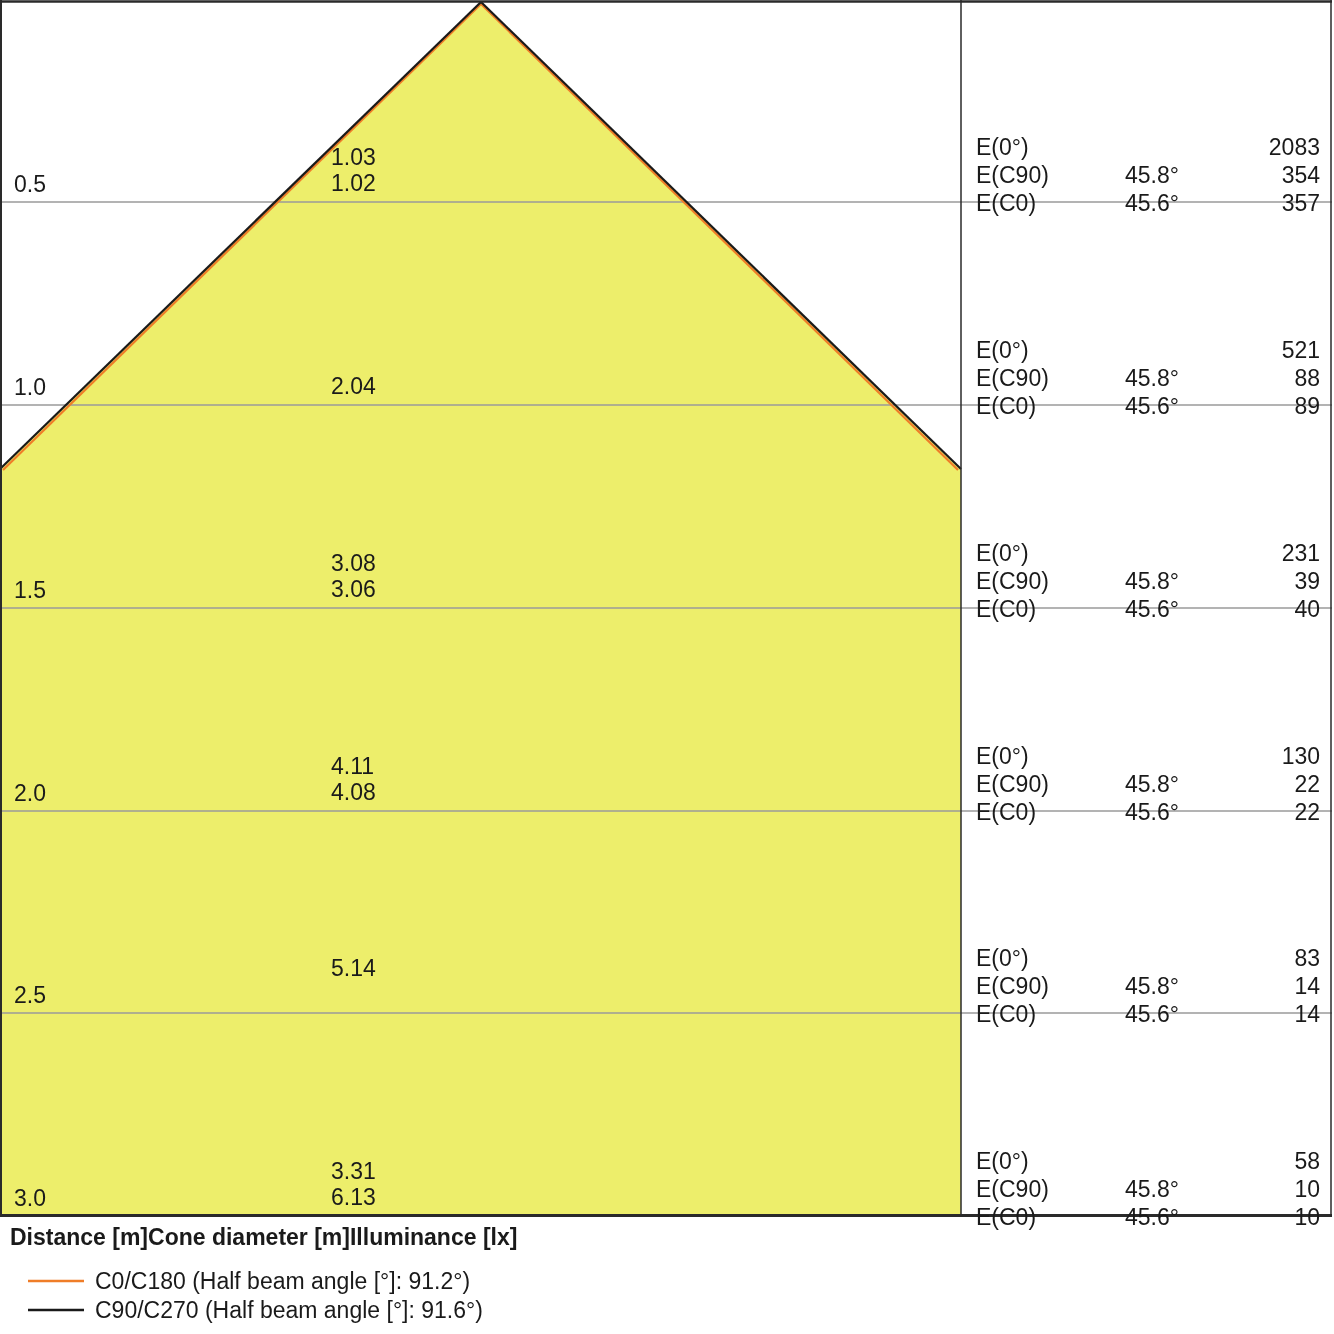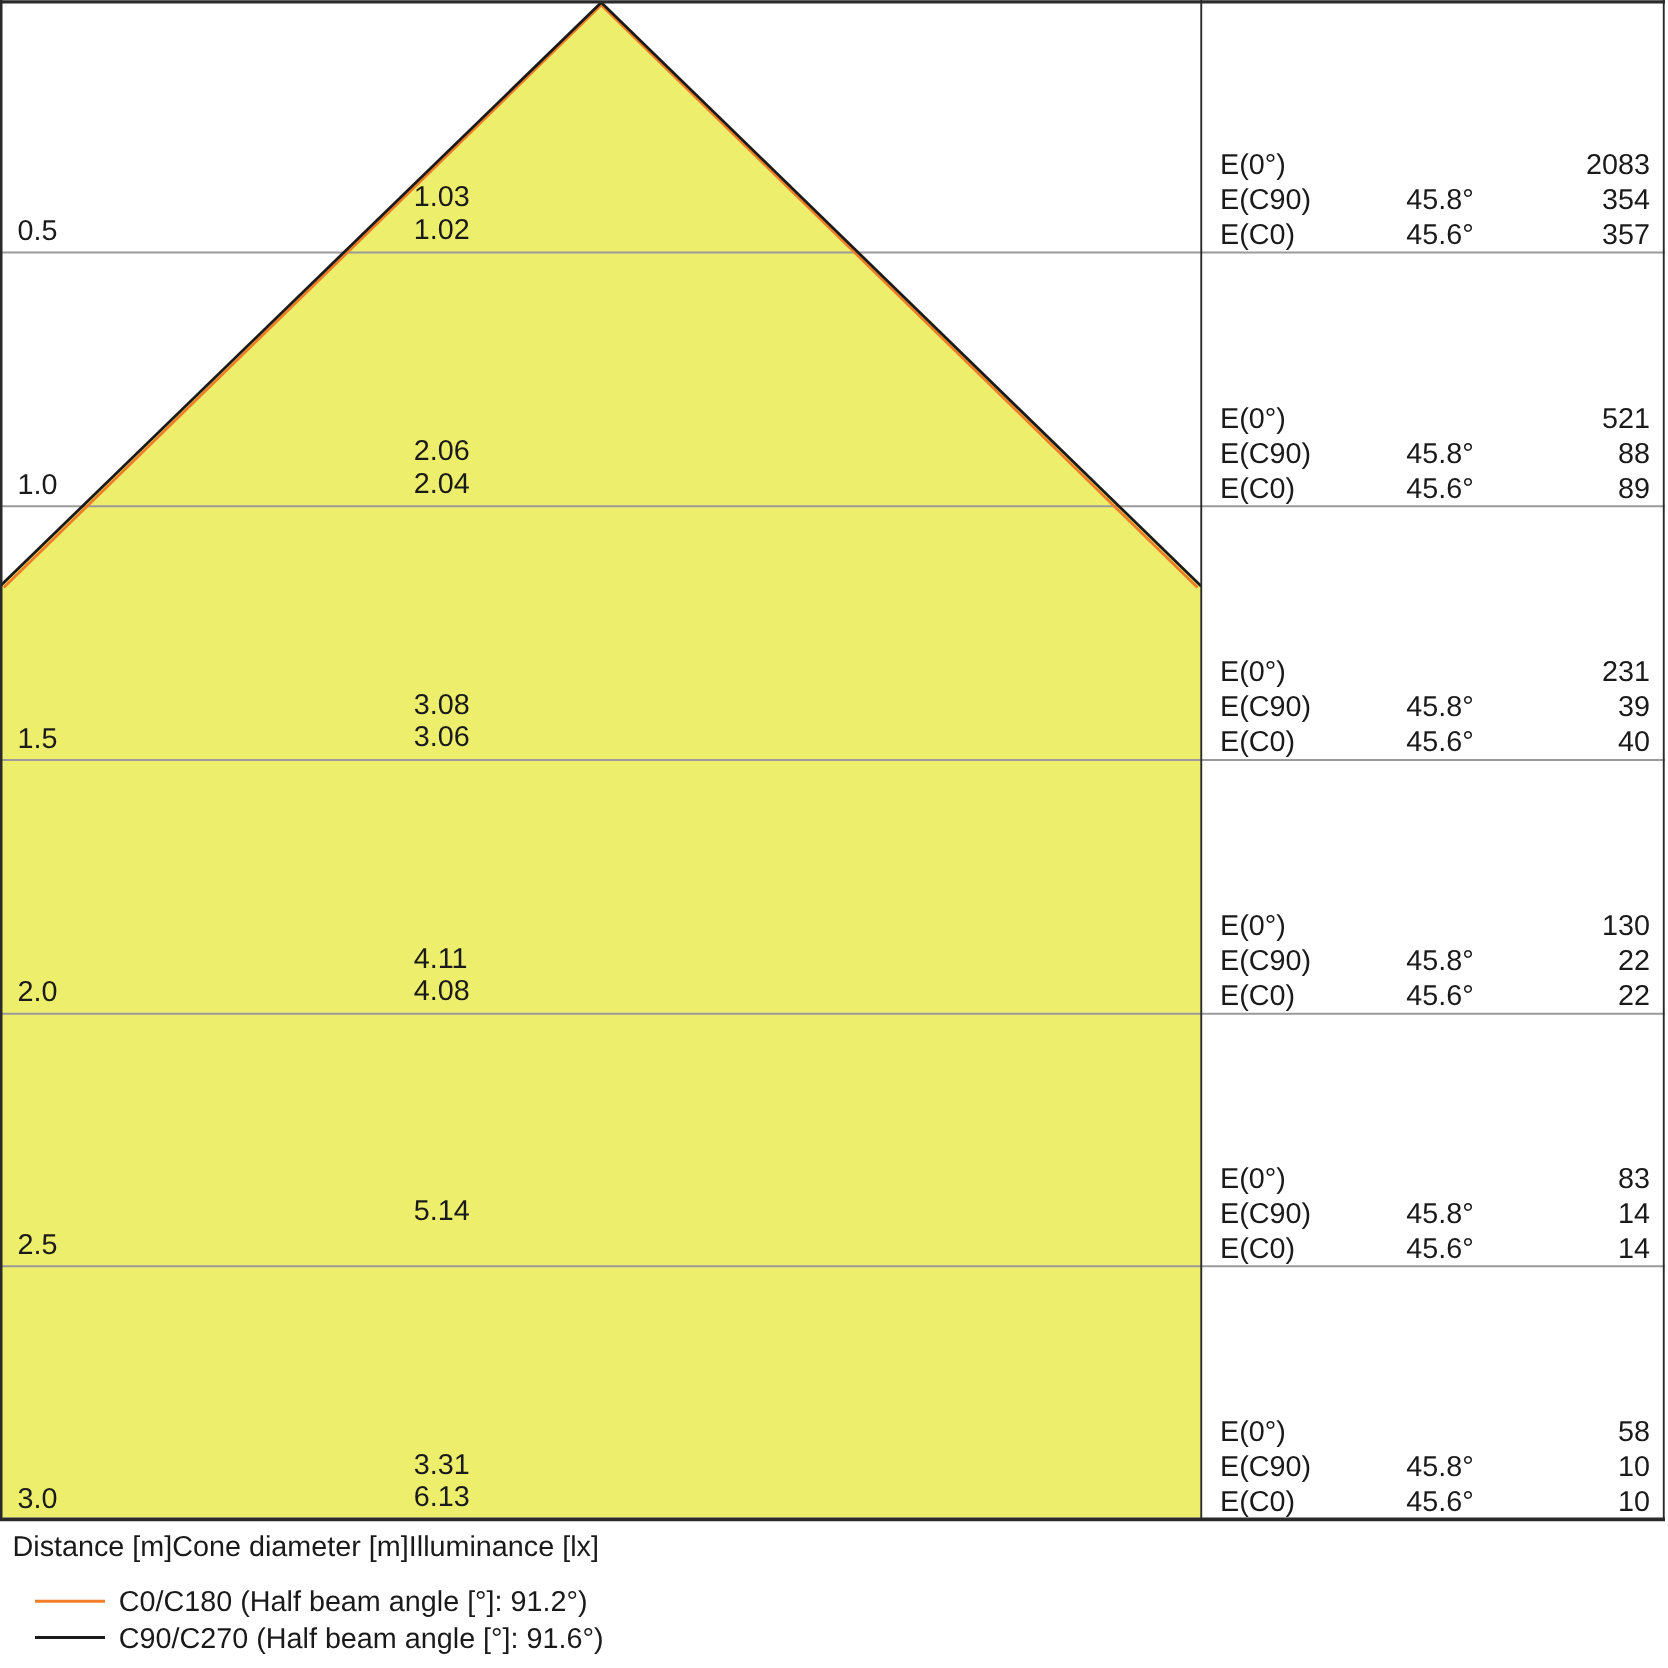--- a/index.html
+++ b/index.html
@@ -3,26 +3,26 @@
 <meta charset="utf-8">
 <style>
   html,body{margin:0;padding:0;background:#fff;}
   #stage{
     position:relative;width:1334px;height:1334px;background:#fff;overflow:hidden;
     font-family:"Liberation Sans", sans-serif;color:#1a1a1a;
   }
   #cone-svg{position:absolute;left:0;top:0;}
   .dist{position:absolute;left:14px;height:26px;line-height:26px;font-size:23px;}
   .dia{position:absolute;left:331px;width:300px;text-align:left;height:26px;line-height:26px;font-size:23px;}
-  .erow{position:absolute;left:976px;width:344px;height:28px;line-height:28px;font-size:23px;}
+  .erow{position:absolute;left:976px;width:344px;height:28px;line-height:28px;font-size:23px;margin-top:16px;}
   .erow .lbl{position:absolute;left:0;}
   .erow .ang{position:absolute;left:149px;}
   .erow .val{position:absolute;right:0;text-align:center;}
   .legend-label{position:absolute;left:95px;height:26px;line-height:26px;font-size:23px;}
-  #caption{position:absolute;left:10px;top:1224px;height:26px;line-height:26px;font-size:23px;}
+  #caption{position:absolute;left:10px;top:1224px;height:26px;line-height:26px;font-size:23px;font-weight:bold;}
 </style>
 </head>
 <body>
 
 <div id="stage">
 
   <svg id="cone-svg" width="1334" height="1334" viewBox="0 0 1334 1334">
 
     <polygon points="481,2 0,469 0,1214 961,1214 961,469" fill="#edee6b"></polygon>
 
@@ -58,21 +58,20 @@
 
   <div class="dist" style="top:171px">0.5</div>
   <div class="dist" style="top:374px">1.0</div>
   <div class="dist" style="top:577px">1.5</div>
   <div class="dist" style="top:780px">2.0</div>
   <div class="dist" style="top:982px">2.5</div>
   <div class="dist" style="top:1185px">3.0</div>
 
   <div class="dia" style="top:144px">1.03</div>
   <div class="dia" style="top:170px">1.02</div>
-  <div class="dia" style="top:347px">2.06</div>
   <div class="dia" style="top:373px">2.04</div>
   <div class="dia" style="top:550px">3.08</div>
   <div class="dia" style="top:576px">3.06</div>
   <div class="dia" style="top:753px">4.11</div>
   <div class="dia" style="top:779px">4.08</div>
   <div class="dia" style="top:955px">5.14</div>
   <div class="dia" style="top:1158px">3.31</div>
   <div class="dia" style="top:1184px">6.13</div>
 
   <div class="erow" style="top:117px">

